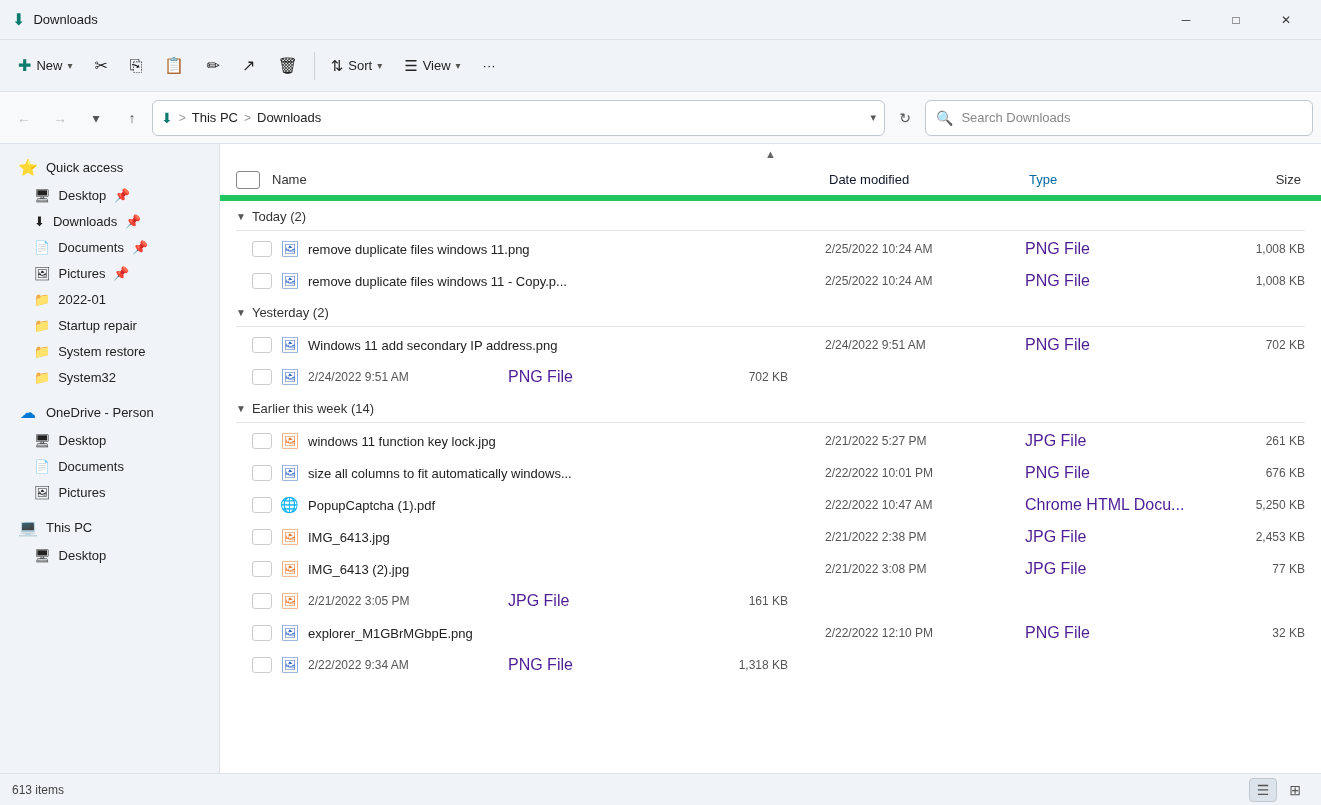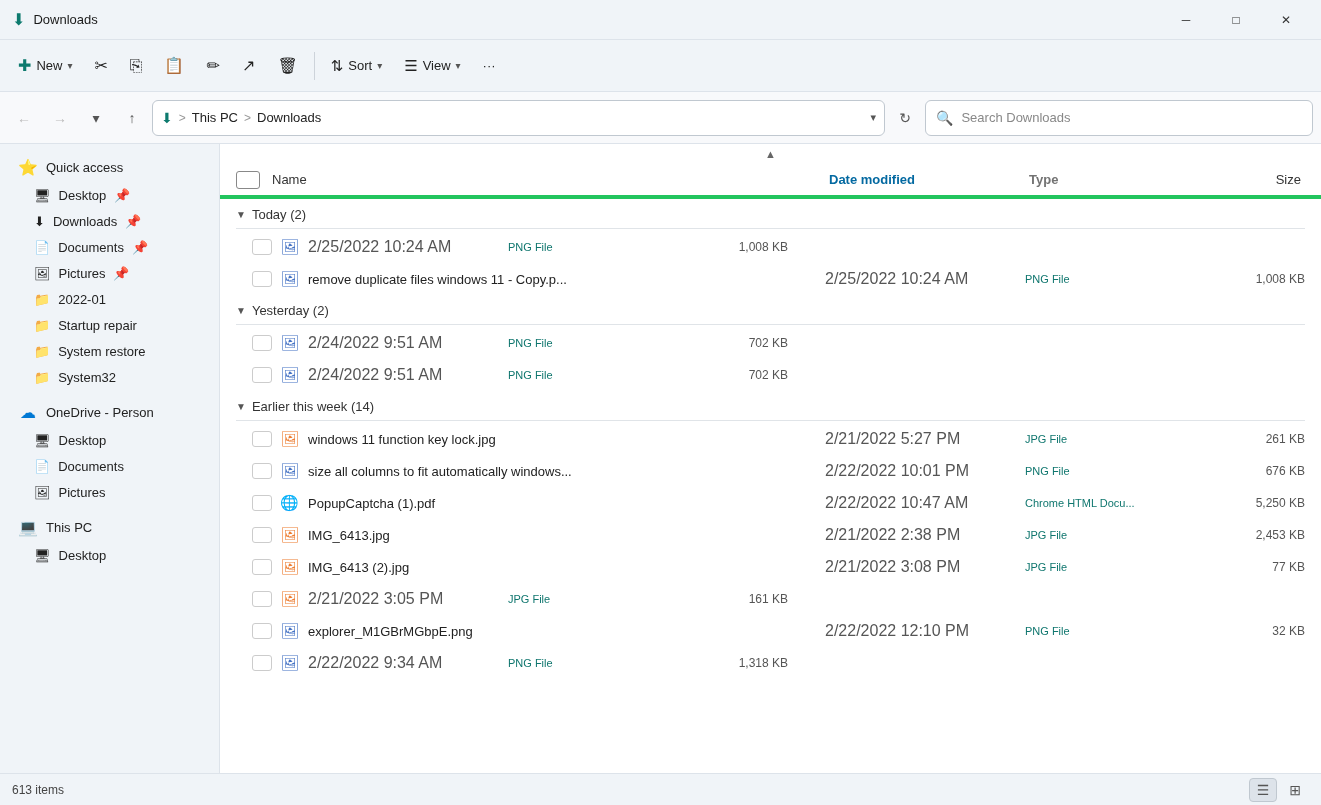--- a/index.html
+++ b/index.html
@@ -192,38 +192,38 @@
       overflow-y: auto;
       background: white;
       position: relative;
     }
 
     
     .col-headers {
       display: flex;
       align-items: center;
       padding: 6px 16px;
-      border-bottom: 4px solid #22c55e;
+      border-bottom: 6px solid #22c55e;
       position: sticky;
       top: 0;
       background: white;
       z-index: 10;
     }
     .col-check {
       width: 24px;
       height: 18px;
       border: 1.5px solid #888;
       border-radius: 3px;
       margin-right: 8px;
       flex-shrink: 0;
       cursor: pointer;
     }
     .col-name { flex: 1; font-weight: 400; color: #333; cursor: pointer; padding: 2px 4px; }
-    .col-date { width: 200px; font-weight: 700; color: #0369a1; cursor: pointer; padding: 2px 4px; }
-    .col-type { width: 180px; font-weight: 700; color: #737373; cursor: pointer; padding: 2px 4px; }
+    .col-date { width: 200px; font-weight: 400; color: #0f172a; cursor: pointer; padding: 2px 4px; }
+    .col-type { width: 180px; font-weight: 400; color: #0369a1; cursor: pointer; padding: 2px 4px; }
     .col-size { width: 100px; font-weight: 400; color: #333; text-align: right; cursor: pointer; padding: 2px 4px; }
 
     
     .group-header {
       display: flex;
       align-items: center;
       gap: 6px;
       padding: 8px 16px 4px 16px;
       font-size: 13px;
       color: #333;
@@ -247,22 +247,22 @@
     .file-row-check {
       width: 20px;
       height: 16px;
       border: 1.5px solid #ccc;
       border-radius: 3px;
       margin-right: 8px;
       flex-shrink: 0;
     }
     .file-icon { width: 20px; height: 20px; margin-right: 8px; display: flex; align-items: center; justify-content: center; font-size: 15px; flex-shrink: 0; }
     .file-name { flex: 1; color: #222; white-space: nowrap; overflow: hidden; text-overflow: ellipsis; }
-    .file-date { width: 200px; color: #555; font-size: 16px; }
-    .file-type { width: 180px; color: #0f766e; font-size: 11px; }
+    .file-date { width: 200px; color: #555; font-size: 12px; }
+    .file-type { width: 180px; color: #4c1d95; font-size: 16px; }
     .file-size { width: 100px; color: #555; font-size: 12px; text-align: right; }
 
     
     .status-bar {
       height: 32px;
       background: #f0f4f8;
       border-top: 1px solid #dde3ea;
       display: flex;
       align-items: center;
       padding: 0 12px;
@@ -468,40 +468,42 @@
 
     <div id="file-groups">
         <div class="group-header">
           <span style="font-size:10px;color:#555;">▼</span> 
           <span>Today (2)</span>
         </div>
         <div class="group-divider"></div>
         <div class="file-row">
         <div class="file-row-check"></div>
         <div class="file-icon" style="color:#4472c4;">🖼</div>
+        <div class="file-name">remove duplicate files windows 11.png</div>
         <div class="file-date">2/25/2022 10:24 AM</div>
         <div class="file-type">PNG File</div>
         <div class="file-size">1,008 KB</div>
       </div>
         <div class="file-row">
         <div class="file-row-check"></div>
         <div class="file-icon" style="color:#4472c4;">🖼</div>
         <div class="file-name">remove duplicate files windows 11 - Copy.p...</div>
         <div class="file-date">2/25/2022 10:24 AM</div>
         <div class="file-type">PNG File</div>
         <div class="file-size">1,008 KB</div>
       </div>
         <div class="group-header">
           <span style="font-size:10px;color:#555;">▼</span> 
           <span>Yesterday (2)</span>
         </div>
         <div class="group-divider"></div>
         <div class="file-row">
         <div class="file-row-check"></div>
         <div class="file-icon" style="color:#4472c4;">🖼</div>
+        <div class="file-name">Windows 11 add secondary IP address.png</div>
         <div class="file-date">2/24/2022 9:51 AM</div>
         <div class="file-type">PNG File</div>
         <div class="file-size">702 KB</div>
       </div>
         <div class="file-row">
         <div class="file-row-check"></div>
         <div class="file-icon" style="color:#4472c4;">🖼</div>
         <div class="file-date">2/24/2022 9:51 AM</div>
         <div class="file-type">PNG File</div>
         <div class="file-size">702 KB</div>

